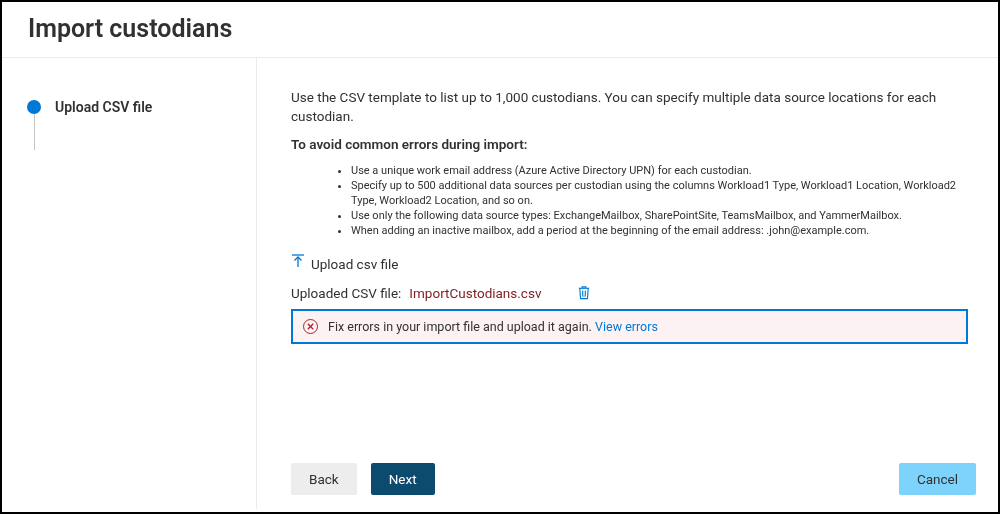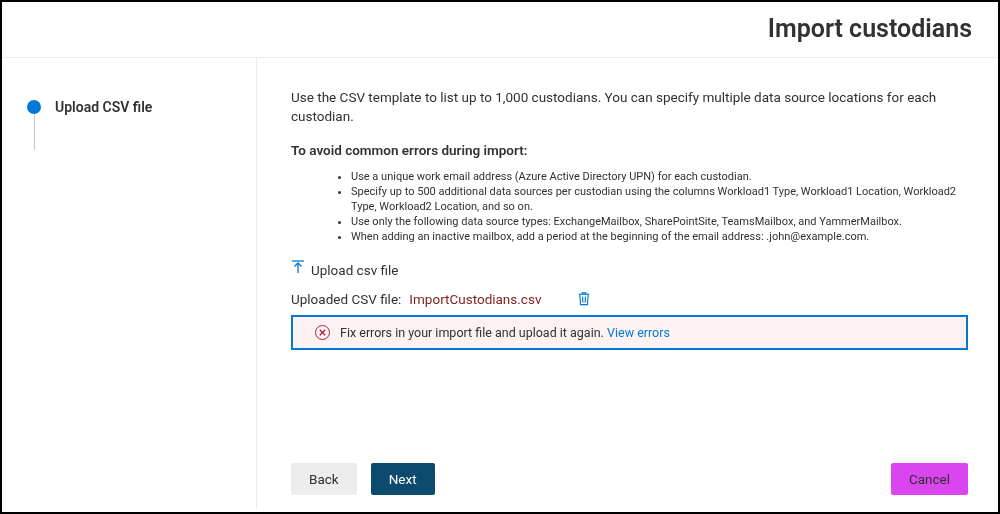--- a/index.html
+++ b/index.html
@@ -1,53 +1,53 @@
 <!DOCTYPE html>
 <html><head>
 <meta charset="utf-8">
 <style>
   * { box-sizing: border-box; margin: 0; padding: 0; }
   body { font-family: "Segoe UI", -apple-system, BlinkMacSystemFont, Roboto, sans-serif; background: #fff; color: #323130; width: 1000px; height: 514px; overflow: hidden; border: 2px solid #000; }
   .header { padding: 12px 26px 14px 26px; border-bottom: 1px solid #edebe9; }
-  .header h1 { font-size: 25px; font-weight: 600; color: #323130; text-align: right; }
+  .header h1 { font-size: 25px; font-weight: 600; color: #323130; }
   .body { display: flex; height: calc(100% - 59px); }
   .sidebar { width: 255px; border-right: 1px solid #edebe9; padding: 38px 0 0 25px; }
   .step { display: flex; align-items: center; height: 22px; position: relative; }
   .step + .step { margin-top: 31px; }
   .step-circle { width: 14px; height: 14px; border-radius: 50%; background: #fff; display: flex; align-items: center; justify-content: center; flex-shrink: 0; position: relative; z-index: 2; }
   .step.done .step-circle { border: 2px solid #0078d4; }
   .step.done .check { width: 7px; height: 4px; border-left: 1.6px solid #0078d4; border-bottom: 1.6px solid #0078d4; transform: rotate(-45deg); margin-top: -2px; }
   .step.current .step-circle { background: #0078d4; border: 2px solid #0078d4; }
   .step.pending .step-circle { border: 1.6px solid #a19f9d; }
   .step-label { margin-left: 14px; font-size: 14px; color: #323130; }
   .step.current .step-label { font-weight: 600; }
   .connector { position: absolute; left: 6.5px; top: 18px; width: 1px; height: 36px; background: #c8c6c4; z-index: 1; }
   .connector.blue { background: #0078d4; width: 1.4px; left: 6.3px; }
   .main { flex: 1; display: flex; flex-direction: column; position: relative; }
   .content { padding: 30px 30px 0 34px; flex: 1; overflow: auto; }
   .content h2 { font-size: 19px; font-weight: 600; margin-bottom: 20px; }
-  .lead { font-size: 13.5px; margin-bottom: 16px; line-height: 1.4; }
+  .lead { font-size: 13.5px; margin-bottom: 10px; line-height: 1.4; }
   .bold-line { font-size: 13.5px; font-weight: 600; margin-bottom: 11px; }
   .content ul { padding-left: 60px; margin-bottom: 16px; }
   .content li { font-size: 11px; line-height: 1.38; }
   .upload-row { display: flex; align-items: center; margin-bottom: 12px; font-size: 13.5px; }
   .upload-icon { color: #0078d4; font-size: 15px; margin-right: 6px; position: relative; top: -1px; }
   .uploaded-row { display: flex; align-items: center; font-size: 13.5px; margin-bottom: 8px; }
   .uploaded-row .file-link { color: #7f1d1d; margin-left: 8px; cursor: pointer; }
   .delete-icon { color: #0078d4; margin-left: 36px; cursor: pointer; display: inline-flex; }
   .delete-icon svg { width: 14px; height: 15px; }
-  .error-box { border: 2px solid #0078d4; background: #fdf2f3; padding: 8px 22px; display: flex; align-items: center; max-width: 680px; }
+  .error-box { border: 2px solid #0078d4; background: #fdf2f3; padding: 8px 10px; display: flex; align-items: center; max-width: 680px; }
   .error-icon { width: 15px; height: 15px; border: 1.4px solid #a4262c; border-radius: 50%; color: #a4262c; display: inline-flex; align-items: center; justify-content: center; font-size: 11px; flex-shrink: 0; margin-right: 10px; line-height: 1; }
   .error-text { font-size: 12.5px; color: #323130; }
   .error-link { color: #0078d4; cursor: pointer; }
-  .footer { display: flex; align-items: center; padding: 12px 30px 14px 34px; }
+  .footer { display: flex; align-items: center; padding: 12px 22px 14px 34px; }
   .btn { font-family: inherit; font-size: 13.5px; height: 32px; padding: 0 18px; border: none; cursor: pointer; border-radius: 2px; }
   .btn-secondary { background: #ededed; color: #323130; }
   .btn-primary { background: #0c4a6e; color: #fff; margin-left: 14px; }
-  .btn-cancel { background: #d946ef; color: #323130; margin-left: auto; }
+  .btn-cancel { background: #7dd3fc; color: #323130; margin-left: auto; }
 </style>
 </head>
 <body>
 
 <div class="header">
   <h1>Import custodians</h1>
 </div>
 
 <div class="body">
 

